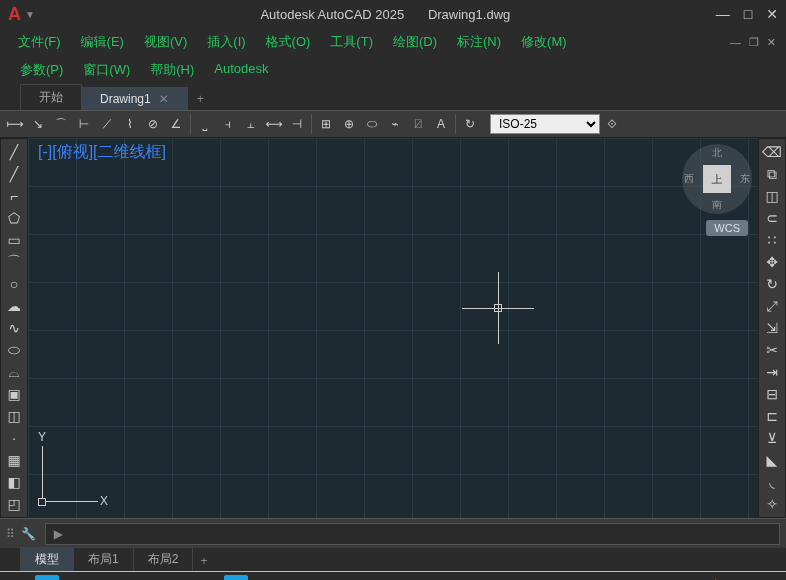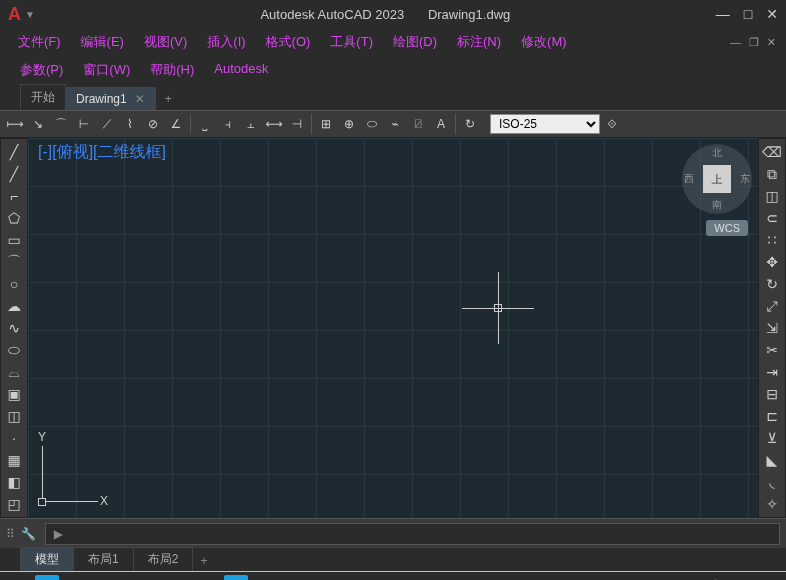--- a/index.html
+++ b/index.html
@@ -6,28 +6,28 @@
 body { font-family: "Microsoft YaHei", Arial, sans-serif; font-size: 12px; background: #2b2b2b; color: #d0d0d0; width: 786px; height: 580px; overflow: hidden; position: relative; }
 .titlebar { height: 28px; background: #2b2b2b; display: flex; align-items: center; padding: 0 8px; }
 .logo { color: #d13030; font-size: 18px; font-weight: bold; margin-right: 4px; }
 .logo-arrow { color: #888; font-size: 10px; margin-right: 20px; }
 .title-center { flex: 1; text-align: center; color: #ccc; font-size: 13px; }
 .title-center .file { margin-left: 20px; }
 .win-controls { display: flex; gap: 14px; }
 .win-btn { color: #ccc; cursor: pointer; font-size: 14px; }
 
 .menubar { display: flex; padding: 2px 10px; gap: 4px; background: #2b2b2b; flex-wrap: wrap; align-items: center; }
-.menu-item { padding: 3px 8px; color: #d946ef; cursor: pointer; font-size: 13px; }
+.menu-item { padding: 3px 8px; color: #22c55e; cursor: pointer; font-size: 13px; }
 .mini-controls { margin-left: auto; display: flex; gap: 8px; }
 .mini-btn { color: #999; cursor: pointer; font-size: 11px; }
 
 .menubar2 { display: flex; padding: 2px 12px; gap: 4px; background: #2b2b2b; }
 
 .tabs { display: flex; background: #2b2b2b; padding: 2px 0 0 20px; height: 26px; align-items: flex-end; }
-.tab { padding: 4px 10px; background: #2b2b2b; color: #aaa; border: 1px solid #444; border-bottom: none; margin-right: -1px; cursor: pointer; font-size: 12px; display: flex; align-items: flex-start; gap: 8px; }
+.tab { padding: 4px 18px; background: #2b2b2b; color: #aaa; border: 1px solid #444; border-bottom: none; margin-right: -1px; cursor: pointer; font-size: 12px; display: flex; align-items: flex-start; gap: 8px; }
 .tab.active { background: #3a4550; color: #e0e0e0; }
 .tab-close { font-size: 12px; color: #888; }
 .tab-plus { padding: 4px 10px; color: #888; cursor: pointer; }
 
 .ribbon { display: flex; height: 28px; background: #3a3a3a; border-top: 1px solid #555; border-bottom: 1px solid #222; align-items: center; padding: 0 4px; gap: 1px; }
 .r-btn { width: 22px; height: 22px; display: flex; align-items: center; justify-content: center; cursor: pointer; color: #ccc; }
 .r-sep { width: 1px; height: 20px; background: #555; margin: 0 2px; }
 .r-sel { flex: 0 0 auto; padding-left: 8px; }
 .r-sel select { background: #eee; border: 1px solid #888; font-size: 12px; width: 110px; height: 20px; padding: 0 4px; }
 
@@ -72,21 +72,21 @@
 .st-btn.on { background: #1ba1e2; color: #fff; border-radius: 2px; }
 .st-fill { flex: 1; }
 </style>
 </head>
 <body>
 
 <div class="titlebar">
   <span class="logo">A</span>
   <span class="logo-arrow">▼</span>
   <div class="title-center">
-    <span>Autodesk AutoCAD 2023</span>
+    <span>Autodesk AutoCAD 2025</span>
     <span class="file">Drawing1.dwg</span>
   </div>
   <div class="win-controls">
     <span class="win-btn">—</span>
     <span class="win-btn">□</span>
     <span class="win-btn">✕</span>
   </div>
 </div>
 
 <div class="menubar">

